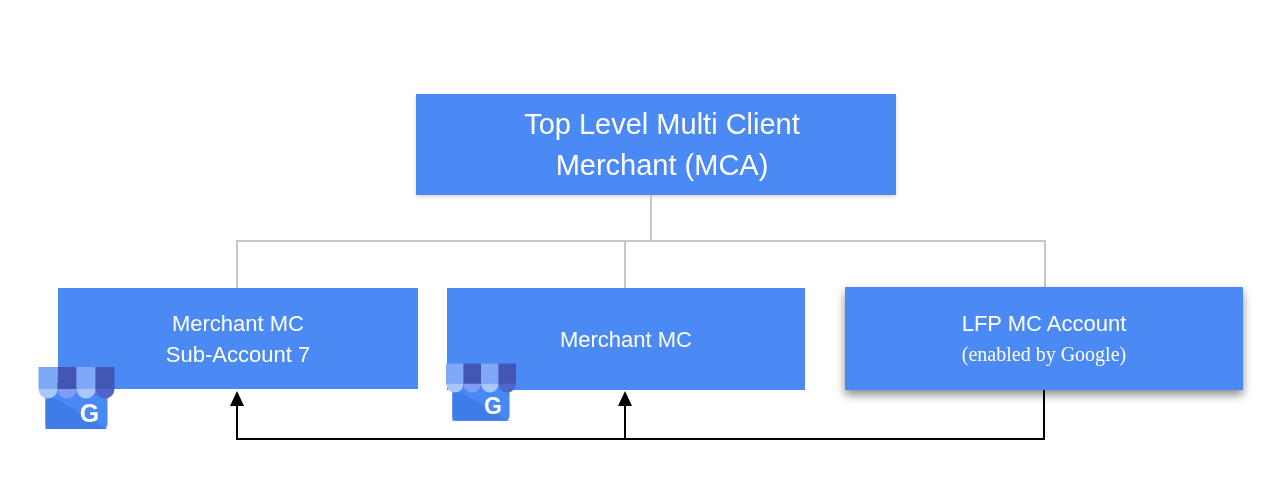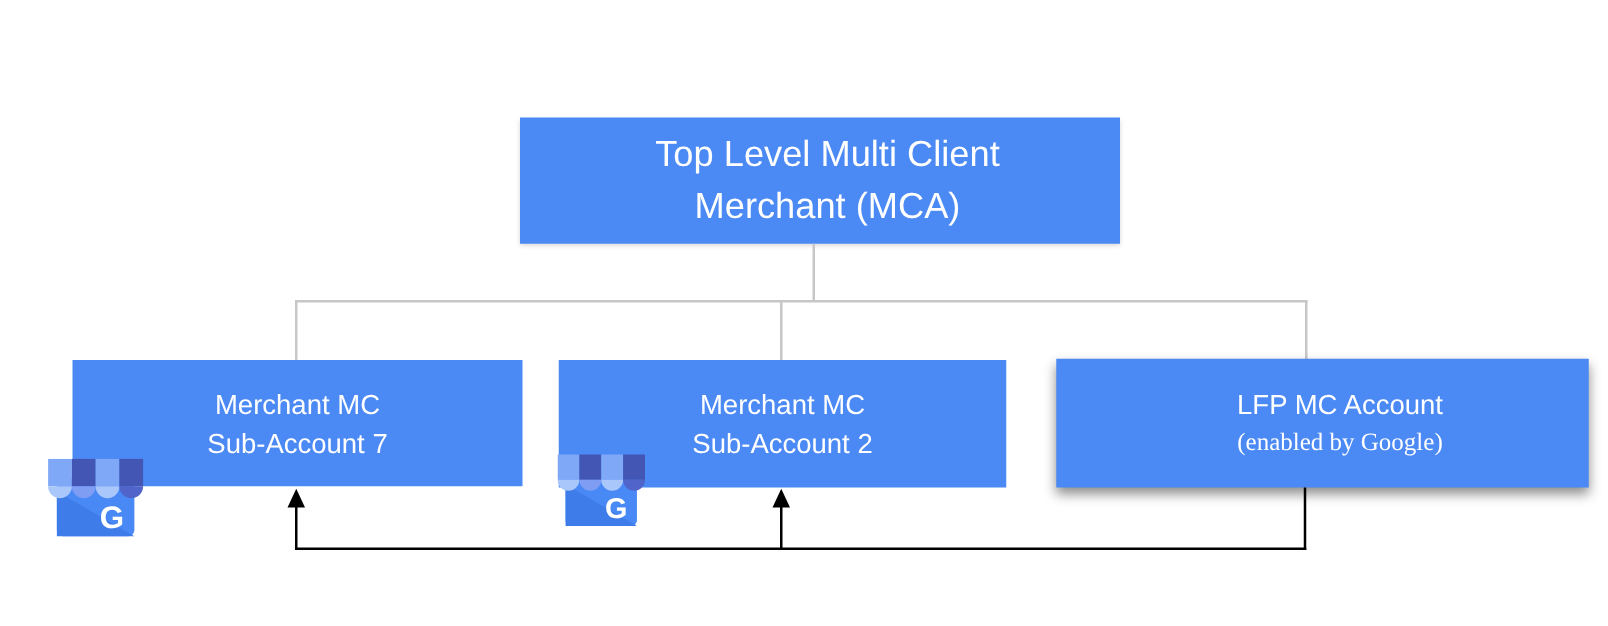--- a/index.html
+++ b/index.html
@@ -36,21 +36,20 @@
     font-size:29px;line-height:41px;
     box-shadow:0 2px 4px rgba(0,0,0,0.16);
     padding-left:12px;
   }
   .box-child{font-size:22px;line-height:31px;}
   .box-sub1{left:58px;top:288px;width:360px;height:101px;}
   .box-sub2{left:447px;top:288px;width:358px;height:102px;}
   .box-lfp{
     left:845px;top:287px;width:398px;height:103px;
     box-shadow:0 5px 9px rgba(0,0,0,0.45);
-    padding-left:28px;
   }
   .box-lfp .line2{font-size:20px;font-family:Liberation Serif, serif;}
   .gline{position:absolute;background:var(--connector-gray);}
   .bline{position:absolute;background:var(--arrow-black);}
   .g-v-top{left:650px;top:195px;width:2px;height:46px;}
   .g-h{left:236px;top:240px;width:810px;height:2px;}
   .g-v-1{left:236px;top:240px;width:2px;height:49px;}
   .g-v-2{left:624px;top:240px;width:2px;height:49px;}
   .g-v-3{left:1044px;top:240px;width:2px;height:48px;}
   .b-v-down{left:1043px;top:390px;width:2px;height:50px;}
@@ -85,21 +84,20 @@
   <div class="gline g-v-2"></div>
   <div class="gline g-v-3"></div>
 
   <div class="box box-child box-sub1">
     <span class="line1">Merchant MC</span>
     <span class="line2">Sub-Account 7</span>
   </div>
 
   <div class="box box-child box-sub2">
     <span class="line1">Merchant MC</span>
-    <span class="line2">Sub-Account 2</span>
   </div>
 
   <div class="box box-child box-lfp">
     <span class="line1">LFP MC Account</span>
     <span class="line2">(enabled by Google)</span>
   </div>
 
   <div class="bline b-v-down"></div>
   <div class="bline b-h"></div>
   <div class="bline b-v-up1"></div>

